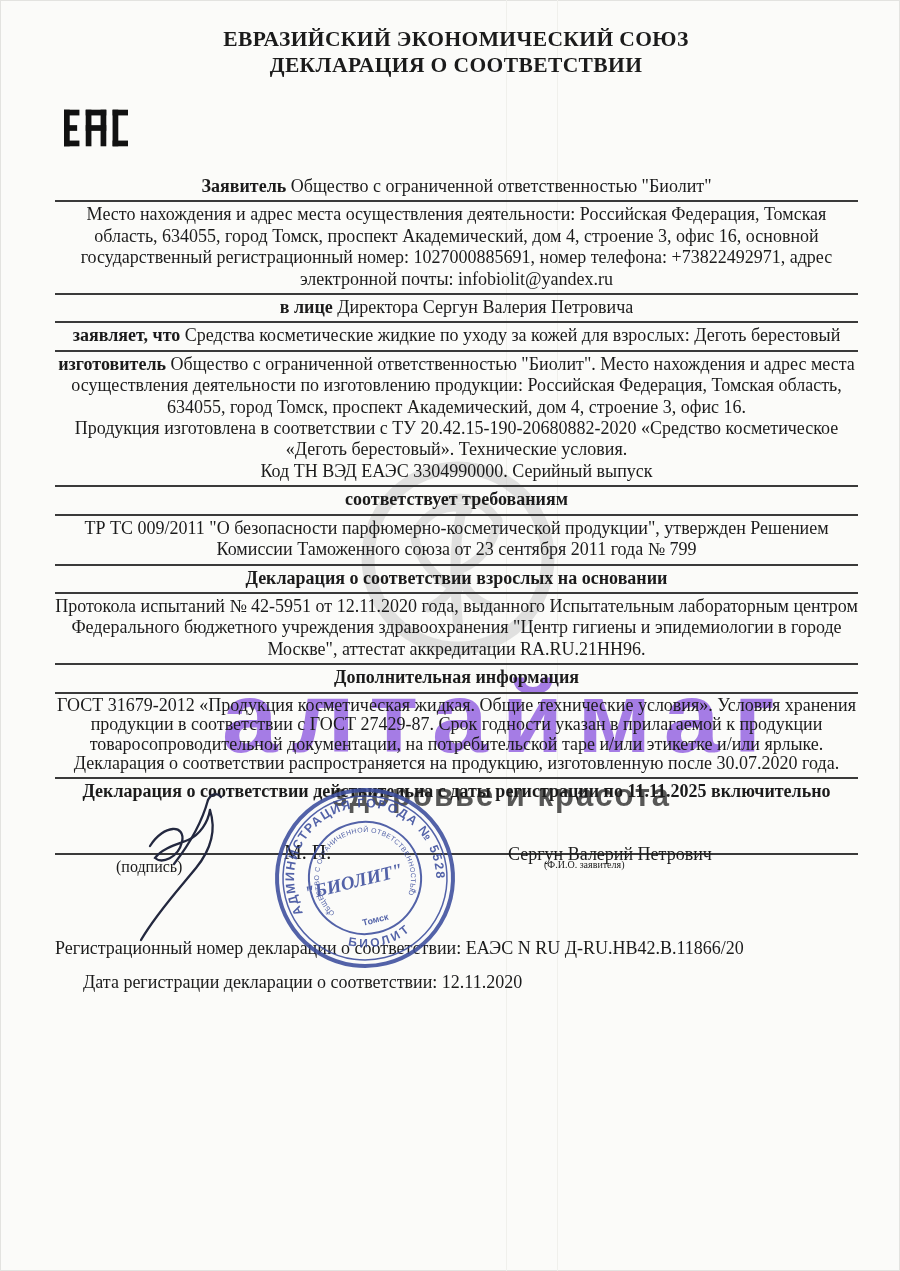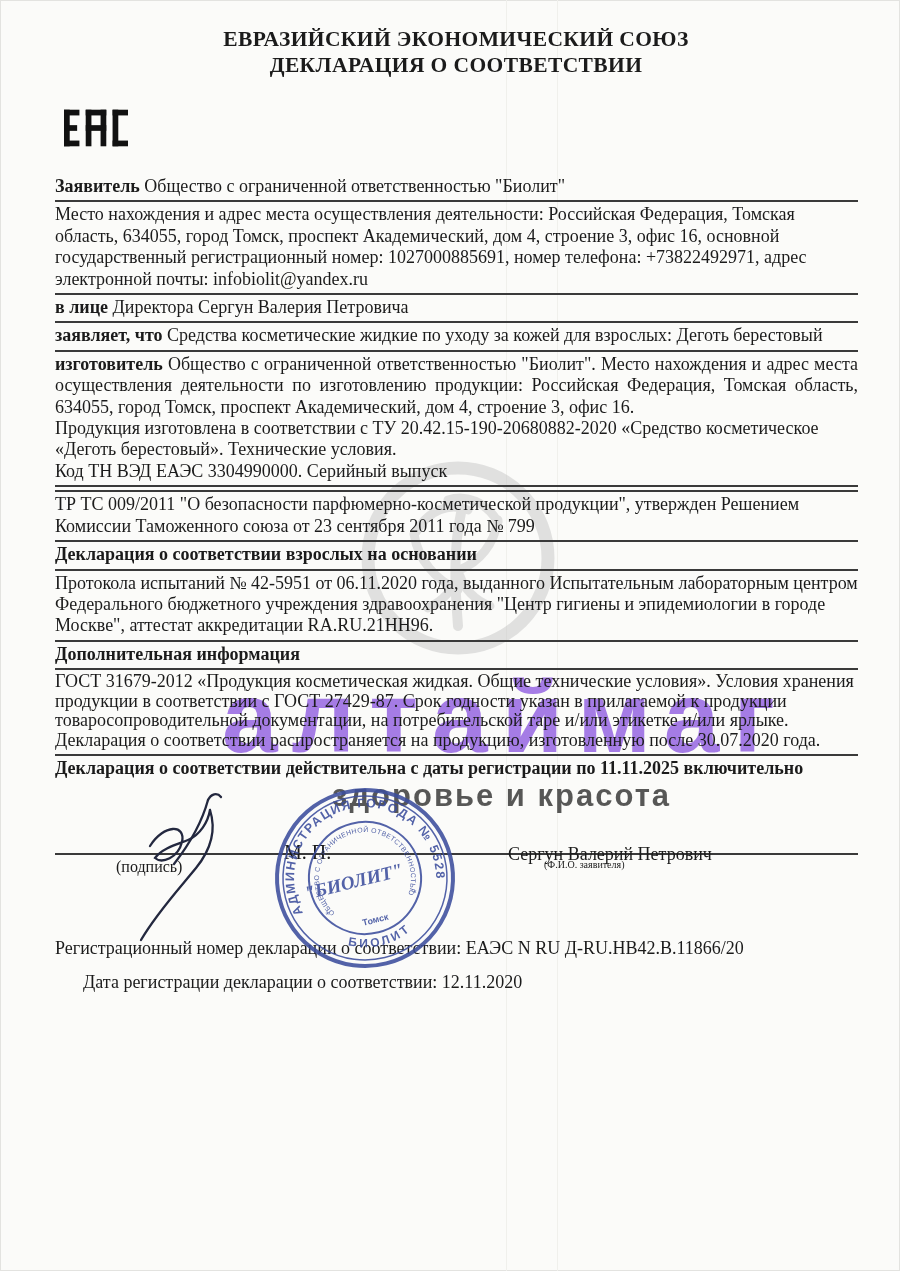--- a/index.html
+++ b/index.html
@@ -10,21 +10,21 @@
   }
   .streak{position:absolute;top:0;bottom:0;width:1px;background:#f0f0ec;}
   
   .title-block{position:absolute;left:0;right:0;top:26px;text-align:center;z-index:2;}
   .title-line{font-weight:bold;font-size:21.5px;line-height:26px;letter-spacing:.4px;padding-left:12px;}
   
   .eac{position:absolute;left:64px;top:97px;z-index:2;}
   .sr{position:absolute;width:1px;height:1px;overflow:hidden;clip:rect(0 0 0 0);}
   
   .content{position:absolute;left:55px;width:803px;top:176px;z-index:2;font-size:18px;line-height:21.4px;}
-  .content p{margin:0;}
+  .content p{margin:0;text-align:center;}
   .rule{border-top:2px solid #3a3a3a;margin:3px 0 2px 0;}
   .lbl{font-weight:bold;}
   .hdg{font-weight:bold;}
   .just{text-align:justify;}
   .gost{line-height:19.6px;}
   .validity{font-weight:bold;}
   
   .wm-logo{position:absolute;left:358px;top:458px;z-index:1;opacity:.42;}
   .wm-brand{
     position:absolute;left:222px;top:660px;z-index:1;
@@ -107,27 +107,28 @@
     <div class="rule"></div>
 
     <p><span class="lbl">заявляет, что</span> <span>Средства косметические жидкие по уходу за кожей для взрослых: Деготь берестовый</span></p>
     <div class="rule"></div>
 
     <p class="just"><span class="lbl">изготовитель</span> <span>Общество с ограниченной ответственностью "Биолит". Место нахождения и адрес места осуществления деятельности по изготовлению продукции: Российская Федерация, Томская область, 634055, город Томск, проспект Академический, дом 4, строение 3, офис 16.</span></p>
     <p>Продукция изготовлена в соответствии с ТУ 20.42.15-190-20680882-2020 «Средство косметическое «Деготь берестовый». Технические условия.</p>
     <p>Код ТН ВЭД ЕАЭС 3304990000. Серийный выпуск</p>
     <div class="rule"></div>
 
+    <p class="hdg">соответствует требованиям</p>
     <div class="rule"></div>
     <p>ТР ТС 009/2011 "О безопасности парфюмерно-косметической продукции", утвержден Решением Комиссии Таможенного союза от 23 сентября 2011 года № 799</p>
     <div class="rule"></div>
 
     <p class="hdg">Декларация о соответствии взрослых на основании</p>
     <div class="rule"></div>
-    <p>Протокола испытаний № 42-5951 от 06.11.2020 года, выданного Испытательным лабораторным центром Федерального бюджетного учреждения здравоохранения "Центр гигиены и эпидемиологии в городе Москве", аттестат аккредитации RA.RU.21НН96.</p>
+    <p>Протокола испытаний № 42-5951 от 12.11.2020 года, выданного Испытательным лабораторным центром Федерального бюджетного учреждения здравоохранения "Центр гигиены и эпидемиологии в городе Москве", аттестат аккредитации RA.RU.21НН96.</p>
     <div class="rule"></div>
 
     <p class="hdg">Дополнительная информация</p>
     <div class="rule"></div>
     <p class="gost">ГОСТ 31679-2012 «Продукция косметическая жидкая. Общие технические условия». Условия хранения продукции в соответствии с ГОСТ 27429-87. Срок годности указан в прилагаемой к продукции товаросопроводительной документации, на потребительской таре и/или этикетке и/или ярлыке. Декларация о соответствии распространяется на продукцию, изготовленную после 30.07.2020 года.</p>
     <div class="rule"></div>
 
     <p class="validity">Декларация о соответствии действительна с даты регистрации по 11.11.2025 включительно</p>
   </main>
 

